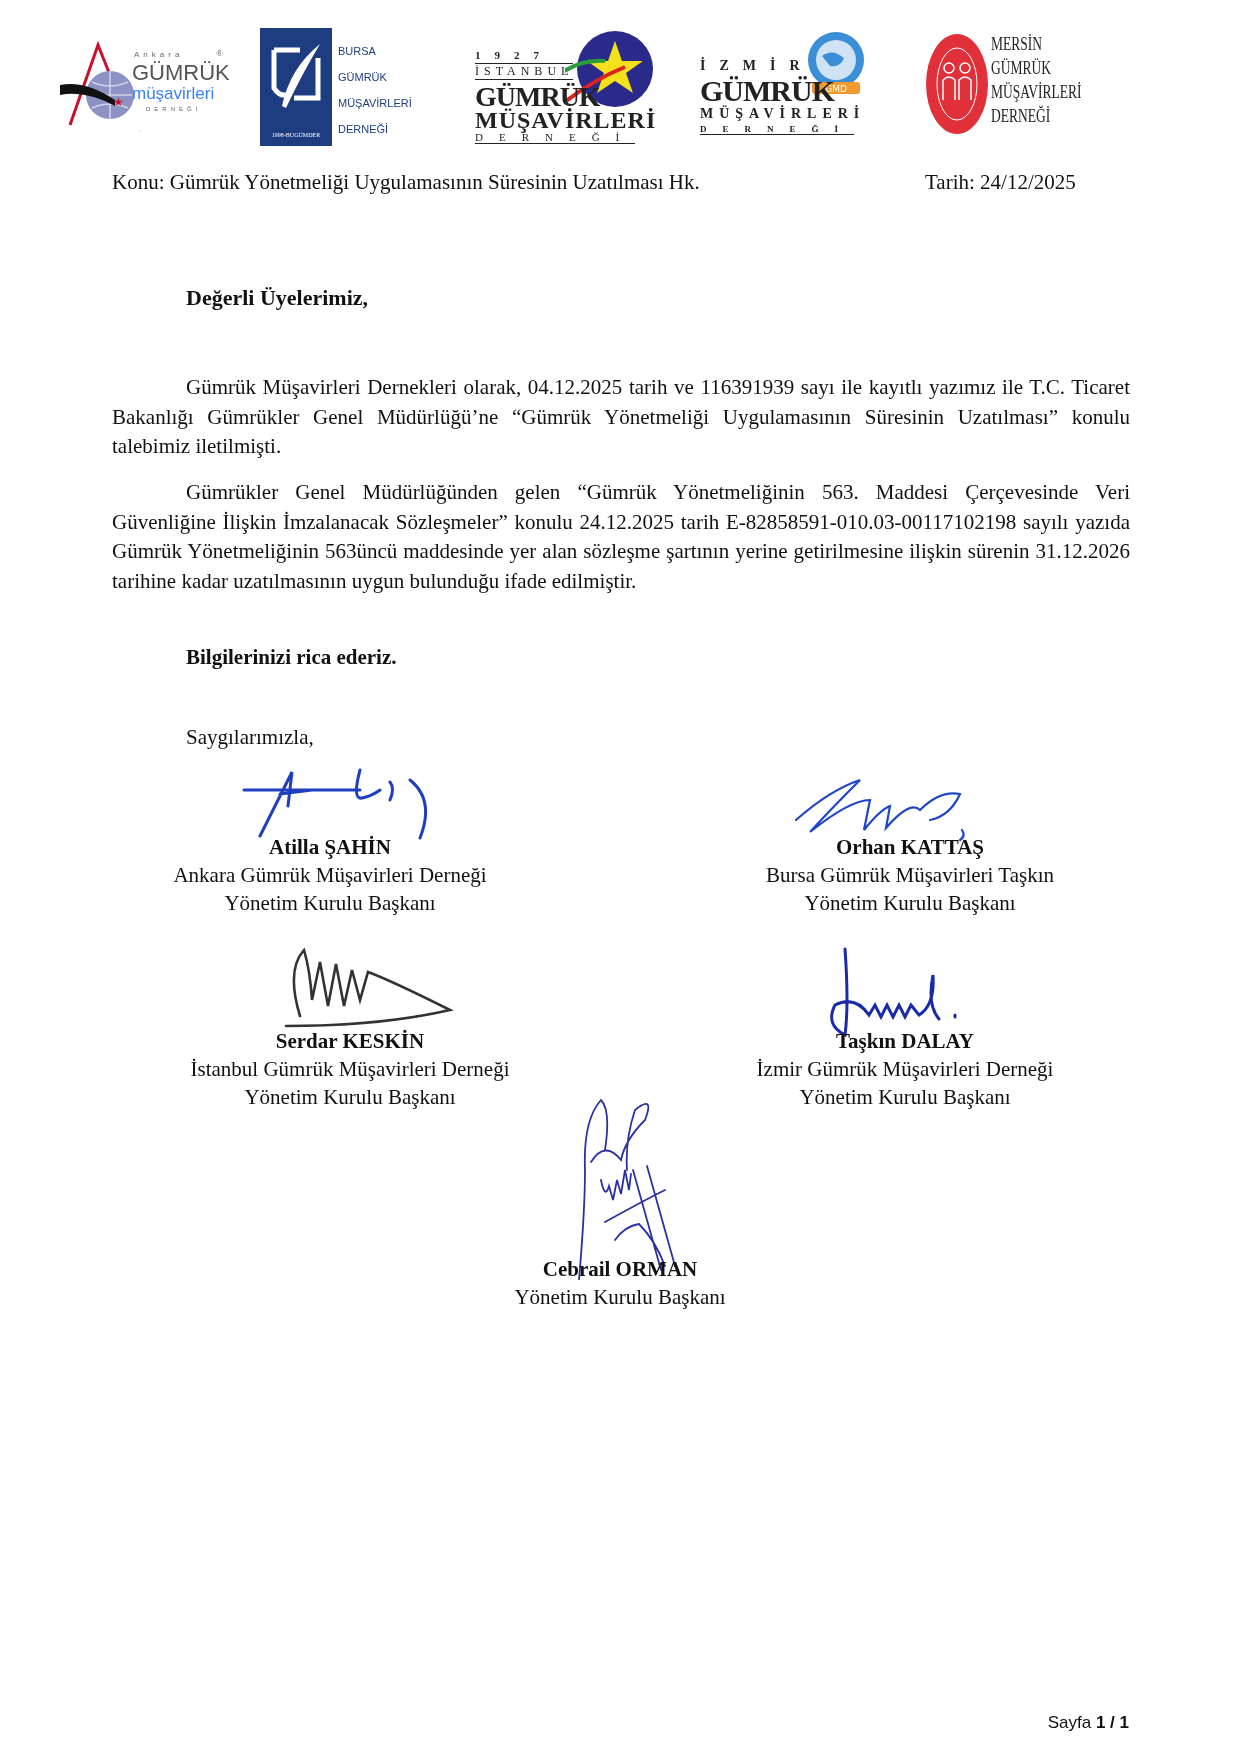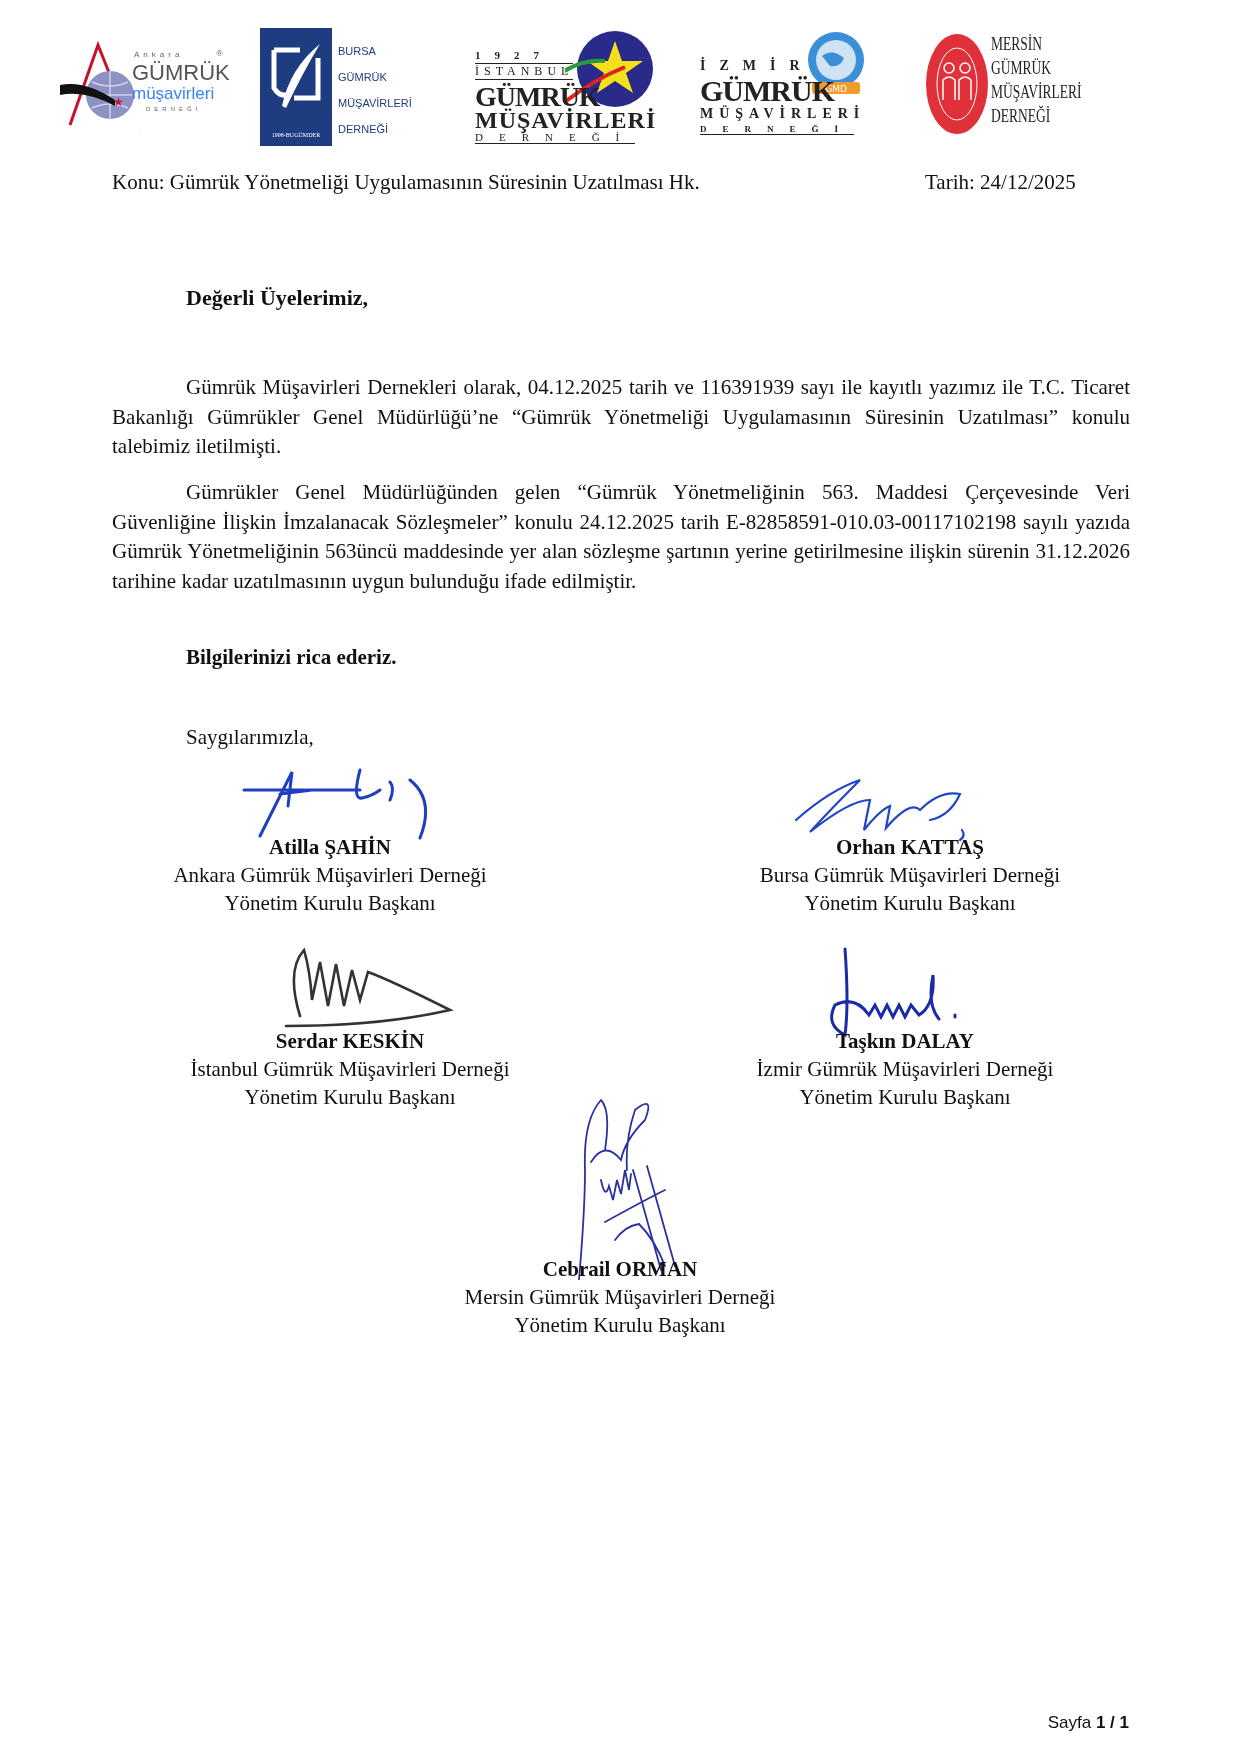--- a/index.html
+++ b/index.html
@@ -163,21 +163,21 @@
   <div class="nm">Atilla ŞAHİN</div>
   <div>Ankara Gümrük Müşavirleri Derneği</div>
   <div>Yönetim Kurulu Başkanı</div>
 </div>
 
 <svg class="sig-art" style="left:790px;top:770px" width="200" height="75">
   <path d="M6 50 Q40 20 70 10 Q40 40 20 62 Q60 30 80 30 L74 60 Q90 40 100 36 L96 58 Q120 30 130 40 Q150 20 170 24 Q160 46 140 50 M172 60 Q176 66 170 70" stroke="#2046c8" stroke-width="2.2" fill="none" stroke-linecap="round"></path>
 </svg>
 <div class="sig-block sig2">
   <div class="nm">Orhan KATTAŞ</div>
-  <div>Bursa Gümrük Müşavirleri Derneği</div>
+  <div>Bursa Gümrük Müşavirleri Taşkın</div>
   <div>Yönetim Kurulu Başkanı</div>
 </div>
 
 <svg class="sig-art" style="left:280px;top:940px" width="180" height="90">
   <path d="M20 76 Q6 30 24 10 Q30 30 32 60 L40 22 L48 66 L56 24 L64 66 L72 30 L80 60 L88 32 Q110 40 170 70 Q100 86 6 86" stroke="#333" stroke-width="2.6" fill="none" stroke-linecap="round"></path>
 </svg>
 <div class="sig-block sig3">
   <div class="nm">Serdar KESKİN</div>
   <div>İstanbul Gümrük Müşavirleri Derneği</div>
   <div>Yönetim Kurulu Başkanı</div>
@@ -190,20 +190,19 @@
   <div class="nm">Taşkın DALAY</div>
   <div>İzmir Gümrük Müşavirleri Derneği</div>
   <div>Yönetim Kurulu Başkanı</div>
 </div>
 
 <svg class="sig-art" style="left:565px;top:1090px" width="150" height="190">
   <path d="M14 190 Q20 120 20 80 Q18 30 36 10 Q46 20 40 60 M26 72 Q40 50 56 70 Q60 50 80 30 Q90 4 70 20 Q60 50 62 80 M36 90 Q40 110 44 96 L48 110 L52 90 L56 104 L60 80 L64 100 L66 84 M40 132 Q80 110 100 100 M68 80 L96 180 M82 76 L110 176 M50 150 Q60 136 74 134 Q90 150 100 176" stroke="#2a32a0" stroke-width="1.8" fill="none" stroke-linecap="round"></path>
 </svg>
 <div class="sig-block sig5">
   <div class="nm">Cebrail ORMAN</div>
-  <div>Mersin Gümrük Müşavirleri Derneği</div>
   <div>Yönetim Kurulu Başkanı</div>
 </div>
 
 <div class="abs footer">
   <span>Sayfa</span>
   <b>1 / 1</b>
 </div>
 
 </body></html>

